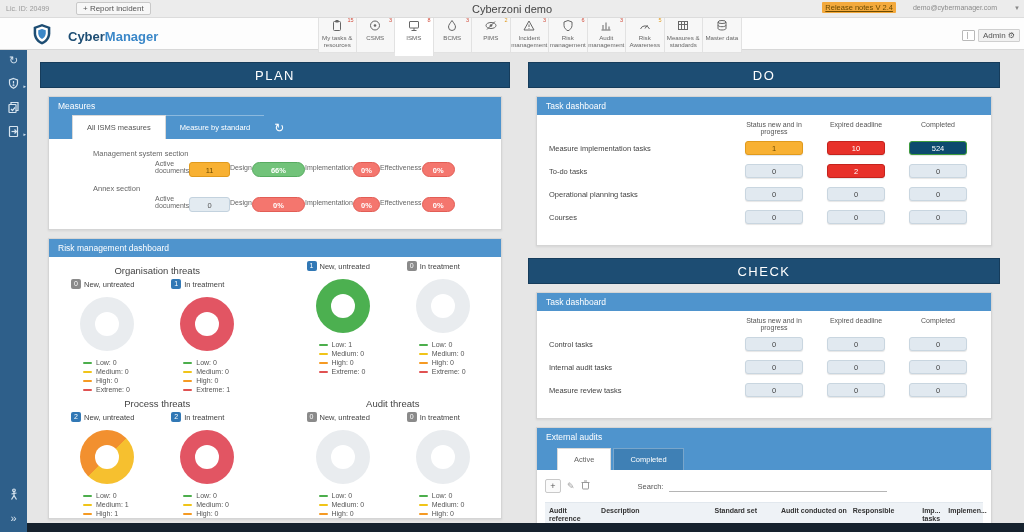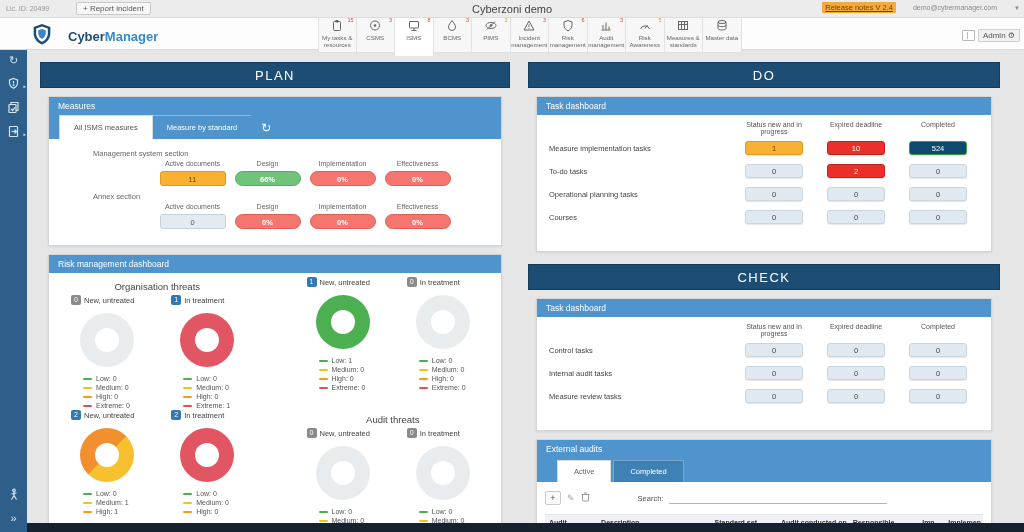--- a/index.html
+++ b/index.html
@@ -42,29 +42,29 @@
   .sb-spacer{flex:1;}
 
   
   .col-left{position:absolute;left:40px;top:62px;width:470px;}
   .col-right{position:absolute;left:528px;top:62px;width:472px;}
   .bigbar{height:26px;background:#1d4d73;color:#fff;font-size:13px;letter-spacing:1.5px;display:flex;align-items:center;justify-content:center;border:1px solid #163c5b;}
   .card{background:#fff;border:1px solid #d5d5d5;box-shadow:0 1px 2px rgba(0,0,0,.08);margin-top:8px;margin-left:8px;margin-right:8px;}
   .card-head{height:18px;background:#4f94cd;color:#fff;font-size:8.5px;display:flex;align-items:center;padding-left:9px;}
 
   
-  .mtabs{background:#4f94cd;height:24px;display:flex;align-items:flex-end;padding-left:10px;}
+  .mtabs{background:#4f94cd;height:24px;display:flex;align-items:flex-end;padding-left:23px;}
   .mtab{height:24px;display:flex;align-items:center;justify-content:center;font-size:7.5px;padding:0 14px;}
   .mtab.active{background:#fff;color:#555;border:1px solid #d9d9d9;border-bottom:none;}
   .mtab.inactive{color:#fff;border-top:1px solid rgba(255,255,255,.35);}
   .mrefresh{color:#fff;font-size:12px;margin-left:10px;margin-bottom:4px;}
   .mbody{padding:6px 10px 10px 10px;}
   .sec-label{font-size:7.5px;color:#666;margin:4px 0 2px 2px;padding-left:32px;}
   .mrow{display:flex;margin-left:96px;margin-bottom:4px;}
-  .mcol{width:75px;display:flex;flex-direction:column;align-items:center;margin-bottom:2px;}
+  .mcol{width:75px;display:flex;flex-direction:row;align-items:center;margin-bottom:2px;}
   .mlabel{font-size:7px;color:#666;margin-bottom:4px;}
   .mpill{width:66px;height:15px;line-height:15px;font-size:7.5px;text-align:center;border-radius:3px;}
   .m-orange{background:#f8b133;border:1px solid #e09a1d;color:#6b4a00;}
   .m-grey{background:#e3ebf1;border:1px solid #c3d2de;color:#555;}
   .rpill{border-radius:9px;color:#fff;font-weight:bold;}
   .r-green{background:#72c37a;border:1px solid #57ab60;}
   .r-salmon{background:#f4766e;border:1px solid #e25d55;}
 
   
   .riskbody{padding:4px 8px 0 8px;}
@@ -86,21 +86,21 @@
   .d-mix{background:conic-gradient(from 225deg,#f2902f 0 50%,#f6c02f 50% 100%);}
   .legend{align-self:flex-start;margin-left:26px;}
   .lg-item{font-size:7px;color:#555;line-height:9px;display:flex;align-items:center;}
   .dash{display:inline-block;width:9px;height:2px;margin-right:4px;border-radius:1px;}
   .legend .lg-item:nth-child(1) .dash{background:#4cae4c;}
   .legend .lg-item:nth-child(2) .dash{background:#f0c419;}
   .legend .lg-item:nth-child(3) .dash{background:#f59a23;}
   .legend .lg-item:nth-child(4) .dash{background:#e05252;}
 
   
-  .tbody{padding:6px 12px 18px 12px;border-radius:25px;}
+  .tbody{padding:6px 12px 12px 12px;border-radius:25px;}
   .thead-row{display:flex;margin-bottom:6px;}
   .thead-row .spacer{flex:1;}
   .thcol{width:82px;font-size:7px;color:#555;text-align:center;}
   .trow{display:flex;align-items:center;margin-bottom:9px;}
   .trow .tlabel{flex:1;font-size:7.5px;color:#444;}
   .tcol{width:82px;display:flex;justify-content:center;}
   .vpill{width:58px;height:14px;line-height:13px;font-size:7.5px;text-align:center;border-radius:3px;border:1px solid #c9d6e0;background:#e1e9f0;color:#444;box-shadow:0 1px 1px rgba(0,0,0,.1);}
   .v-orange{background:#f8b133;border-color:#e09a1d;color:#6b4a00;}
   .v-red{background:#e8312a;border-color:#c4231d;color:#fff;}
   .v-green{background:#0c4a6e;border-color:#3d9b3d;color:#fff;}
@@ -474,20 +474,21 @@
                     <span class="dash"></span>
                     <span>Extreme: 0</span>
                   </div>
               </div>
             </div>
           </div>
         </div>
       </div>
       <div class="riskrow">
         <div class="rgroup">
+          <div class="rtitle">Process threats</div>
           <div class="rcharts">
             <div class="rchart">
               <div class="rchead">
                   <span class="badge b-blue">2</span>
                   <span class="rclabel">New, untreated</span>
                 </div>
               <div class="donut d-mix"></div>
               <div class="legend">
                 <div class="lg-item">
                     <span class="dash"></span>

